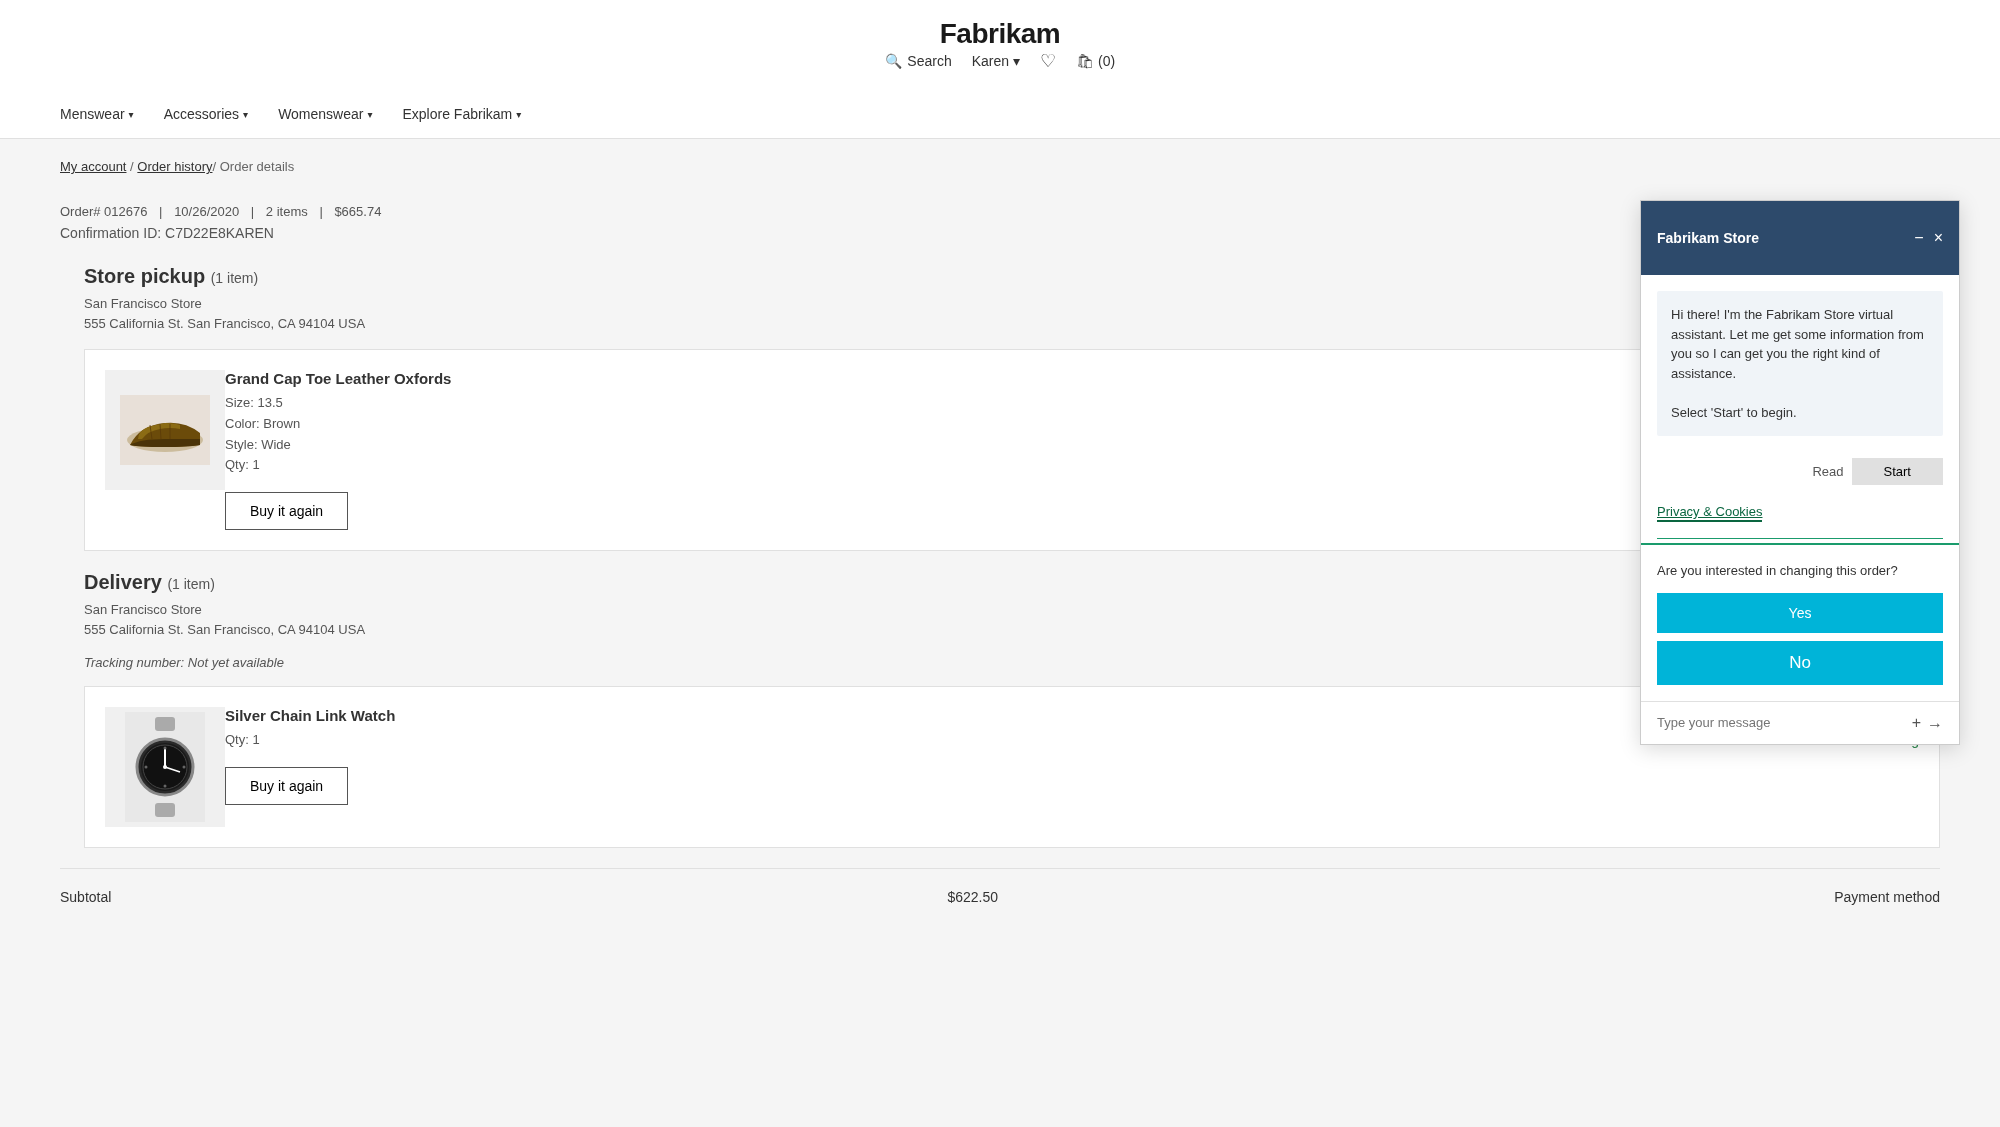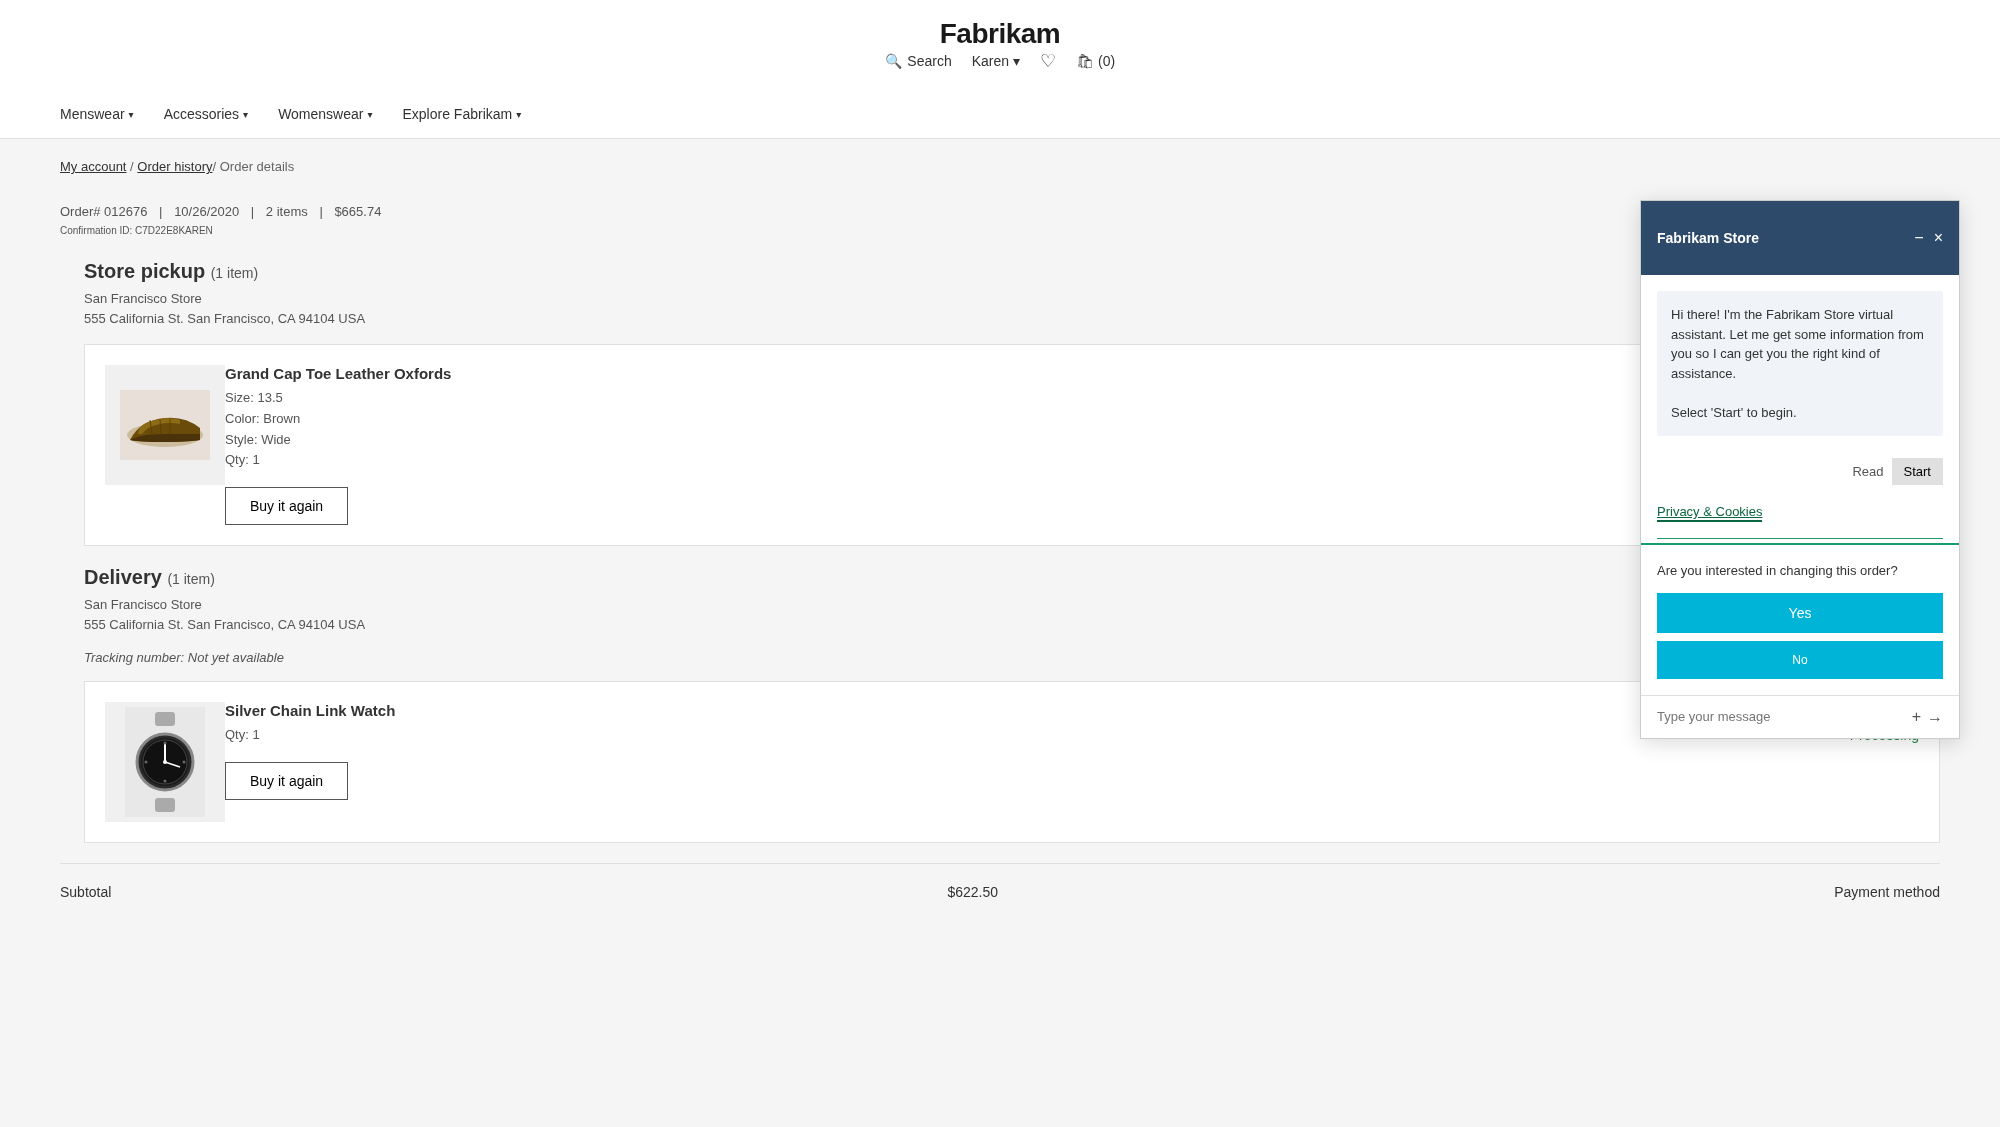--- a/index.html
+++ b/index.html
@@ -24,21 +24,21 @@
     .breadcrumb { padding: 20px 60px; font-size: 13px; color: #666; }
     .breadcrumb a { color: #333; text-decoration: underline; cursor: pointer; }
     .breadcrumb span { color: #666; }
 
     
     .main { padding: 10px 60px 60px; background: #f5f5f5; min-height: calc(100vh - 120px); }
 
     
     .order-info { font-size: 13px; color: #555; margin-bottom: 6px; }
     .order-info .separator { margin: 0 8px; }
-    .confirmation-id { font-size: 10px; color: #555; margin-bottom: 24px; }
+    .confirmation-id { font-size: 14px; color: #555; margin-bottom: 24px; }
 
     
     .section { margin-bottom: 20px; padding-left: 24px; }
     .section-title { font-size: 20px; font-weight: 700; margin-bottom: 6px; }
     .section-title span { font-weight: 400; font-size: 14px; color: #555; }
     .section-store { font-size: 13px; color: #555; line-height: 1.5; }
     .tracking { font-size: 13px; color: #555; margin-top: 16px; font-style: italic; }
 
     
     .product-card { background: #fff; border: 1px solid #e0e0e0; padding: 20px; display: flex; align-items: flex-start; margin-top: 16px; }
@@ -62,31 +62,31 @@
     .chat-header-btn { color: #fff; cursor: pointer; font-size: 16px; background: none; border: none; }
 
     .chat-body { background: #fff; }
 
     
     .bot-message { background: #f0f4f8; margin: 16px; padding: 14px; font-size: 13px; line-height: 1.5; color: #333; border-radius: 2px; }
 
     
     .chat-action-row { display: flex; align-items: center; justify-content: flex-end; gap: 8px; padding: 6px 16px 10px; }
     .read-label { font-size: 13px; color: #555; }
-    .start-btn { background: #e0e0e0; border: none; padding: 6px 12px; cursor: pointer; font-size: 13px; }
+    .start-btn { background: #e0e0e0; border: none; padding: 6px 32px; cursor: pointer; font-size: 13px; }
 
     
     .privacy-link { margin: 8px 16px; }
     .privacy-link a { color: #0a6640; font-size: 13px; text-decoration: underline; cursor: pointer; border-bottom: 2px solid #0a6640; display: inline-block; padding-bottom: 1px; }
 
     
     .chat-question { padding: 16px; border-top: 2px solid #1a9b6c; font-size: 13px; color: #333; line-height: 1.5; margin-top: 4px; }
     .chat-question p { margin-bottom: 12px; }
     .chat-yes-btn { background: #00b4d8; color: #fff; border: none; width: 100%; padding: 12px; margin-bottom: 8px; cursor: pointer; font-size: 14px; font-weight: 500; }
-    .chat-no-btn { background: #00b4d8; color: #fff; border: none; width: 100%; padding: 12px; cursor: pointer; font-size: 12px; font-weight: 500; }
+    .chat-no-btn { background: #00b4d8; color: #fff; border: none; width: 100%; padding: 12px; cursor: pointer; font-size: 17px; font-weight: 500; }
 
     
     .chat-input-area { border-top: 1px solid #e0e0e0; padding: 12px 16px; display: flex; align-items: center; gap: 8px; }
     .chat-input { flex: 1; border: none; outline: none; font-size: 13px; color: #999; background: transparent; }
     .chat-input-icons { display: flex; gap: 6px; }
     .chat-icon-btn { background: none; border: none; cursor: pointer; color: #555; font-size: 16px; }
 
     
     .chat-divider { height: 1px; background: #1a9b6c; margin: 0 16px; }
   </style>

